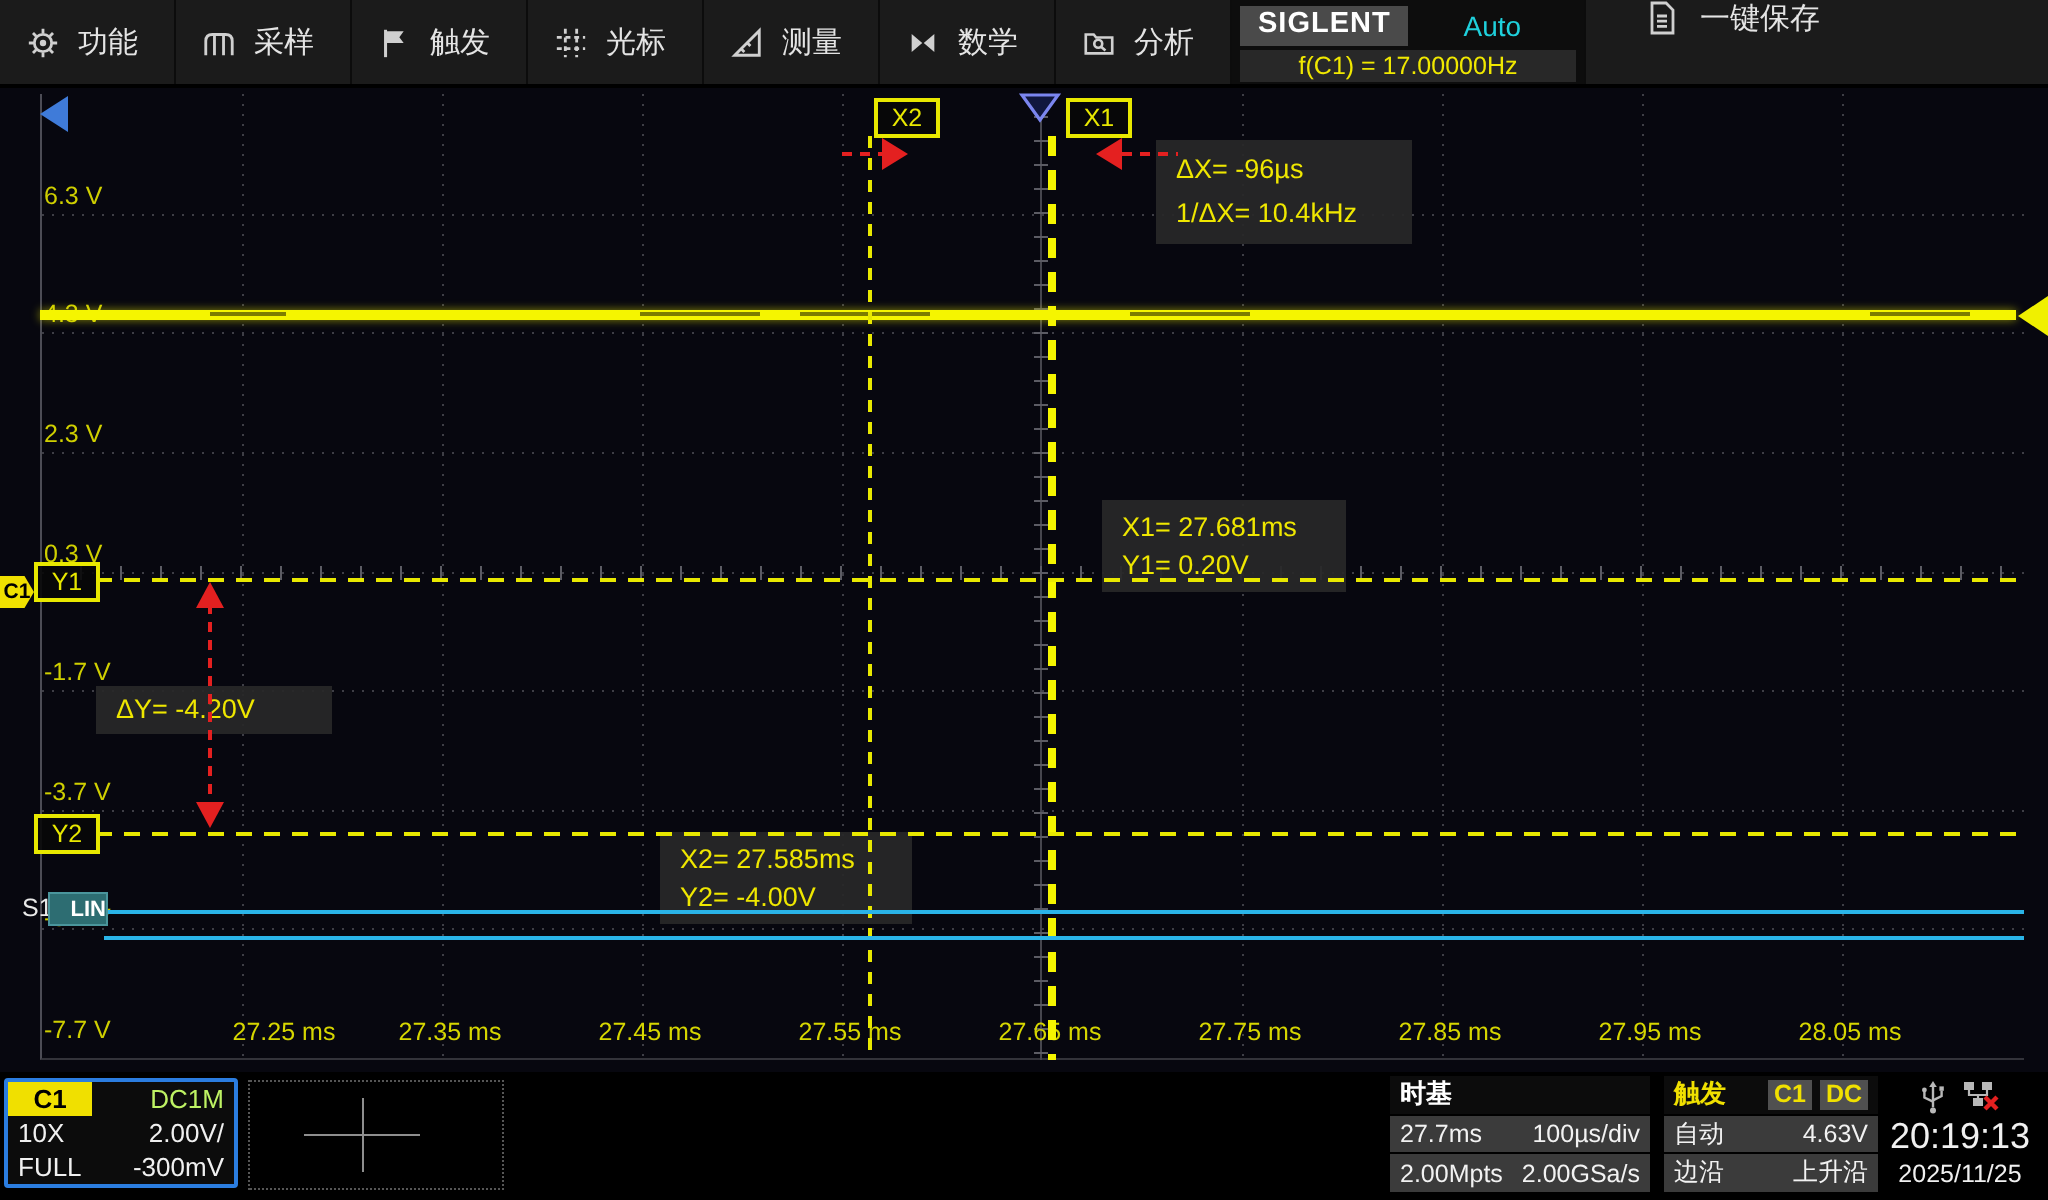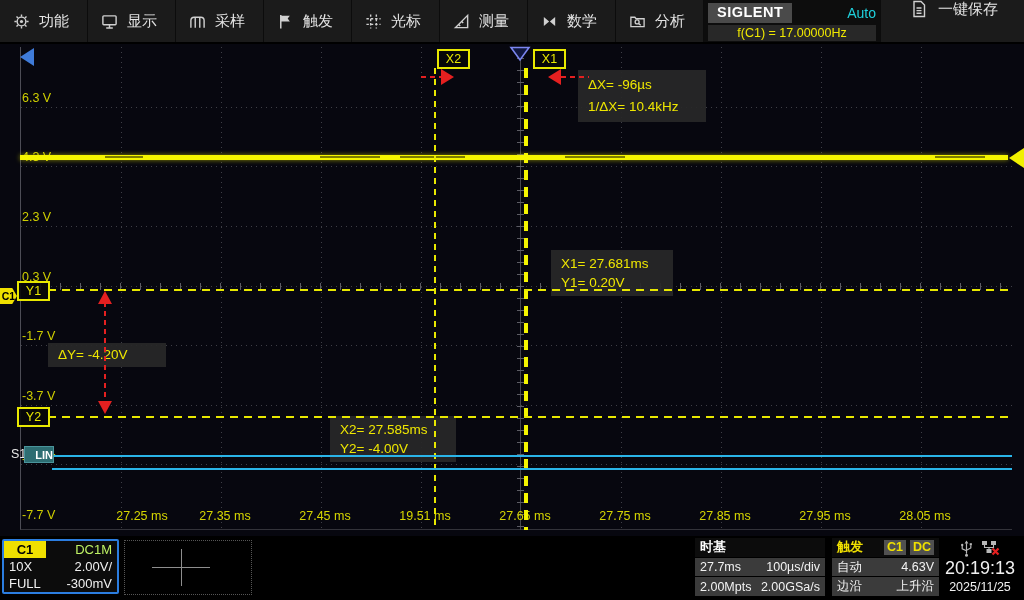--- a/index.html
+++ b/index.html
@@ -8,21 +8,21 @@
   
   #menubar{position:absolute;left:0;top:0;width:1024px;height:44px;background:#1b1b1b;
     border-bottom:2px solid #000;display:flex;box-sizing:border-box;}
   .mi{width:88px;flex:none;display:flex;align-items:center;gap:9px;padding-left:13px;
     box-sizing:border-box;border-right:1px solid #0c0c0c;color:#e4e4e4;font-size:15px;cursor:default;}
   .mic{flex:none;}
   .brand{width:176px;flex:none;background:#0d0d0d;display:flex;flex-direction:column;padding:3px 4px 2px 4px;box-sizing:border-box;}
   .brandrow{display:flex;align-items:center;height:21px;}
   .logo{background:#4a4a4a;color:#fff;font-weight:bold;font-size:14.5px;letter-spacing:.5px;
     padding:1px 9px 2px 9px;line-height:17px;}
-  .auto{flex:1;text-align:right;font-size:14px;}
+  .auto{flex:1;text-align:center;font-size:14px;}
   .freq{margin-top:2px;height:16px;background:#282828;text-align:center;font-size:12.5px;line-height:16px;}
   .save{flex:1;display:flex;align-items:flex-start;gap:11px;padding-left:30px;color:#e4e4e4;
     font-size:15px;border-left:1px solid #0c0c0c;}
   
   #scope{position:absolute;left:0;top:44px;width:1024px;height:492px;background:#07070f;}
   #grid{position:absolute;left:20px;top:3px;width:992px;height:483px;
     border-left:1px solid #4c4c55;border-bottom:1px solid #33333a;box-sizing:border-box;}
   .hgrid{position:absolute;left:0;width:992px;height:1px;
     background:repeating-linear-gradient(to right,#3e3e46 0 1px,transparent 1px 5px);}
   .vgrid{position:absolute;top:0;width:1px;height:483px;
@@ -95,29 +95,20 @@
           <circle cx="9" cy="9" r="4.6"></circle>
           <path d="M9 1.5v2.4M9 14.1v2.4M1.5 9h2.4M14.1 9h2.4M3.7 3.7l1.7 1.7M12.6 12.6l1.7 1.7M14.3 3.7l-1.7 1.7M5.4 12.6l-1.7 1.7"></path>
         </g>
         <circle cx="9" cy="9" r="1.7" fill="#d0d0d0"></circle>
       </svg>
     <span>功能</span>
   </div>
   <div class="mi">
     <svg class="mic" width="17" height="17" viewBox="0 0 18 18">
         <g stroke="#d0d0d0" stroke-width="1.5" fill="none">
-          <rect x="2" y="3" width="14" height="9.5" rx="1"></rect>
-          <path d="M9 12.5v3M5.5 15.8h7"></path>
-        </g>
-      </svg>
-    <span>显示</span>
-  </div>
-  <div class="mi">
-    <svg class="mic" width="17" height="17" viewBox="0 0 18 18">
-        <g stroke="#d0d0d0" stroke-width="1.5" fill="none">
           <path d="M2 15.5V8q0-3.5 3.5-3.5h7Q16 4.5 16 8v7.5"></path>
           <path d="M6.6 15.5V4.8M11.4 15.5V4.8"></path>
         </g>
       </svg>
     <span>采样</span>
   </div>
   <div class="mi">
     <svg class="mic" width="17" height="17" viewBox="0 0 18 18">
         <path d="M4 16.5V2" stroke="#d0d0d0" stroke-width="1.6" fill="none"></path>
         <path d="M4 2.8h9.6l-2.3 3.1 2.3 3.1H4z" fill="#d0d0d0"></path>
@@ -202,21 +193,21 @@
   <span class="ylab" style="top:166px">2.3 V</span>
   <span class="ylab" style="top:226px">0.3 V</span>
   <span class="ylab" style="top:285px">-1.7 V</span>
   <span class="ylab" style="top:345px">-3.7 V</span>
   <span class="ylab" style="top:408px">-5.7 V</span>
   <span class="ylab" style="top:464px">-7.7 V</span>
 
   <span class="xlab" style="left:107px">27.25 ms</span>
   <span class="xlab" style="left:190px">27.35 ms</span>
   <span class="xlab" style="left:290px">27.45 ms</span>
-  <span class="xlab" style="left:390px">19.51 ms</span>
+  <span class="xlab" style="left:390px">27.55 ms</span>
   <span class="xlab" style="left:490px">27.65 ms</span>
   <span class="xlab" style="left:590px">27.75 ms</span>
   <span class="xlab" style="left:690px">27.85 ms</span>
   <span class="xlab" style="left:790px">27.95 ms</span>
   <span class="xlab" style="left:890px">28.05 ms</span>
 
   <div class="readout" style="left:578px;top:9px;width:108px;margin-top:17px;">
     <div>ΔX= -96µs</div>
     <div>1/ΔX= 10.4kHz</div>
   </div>

